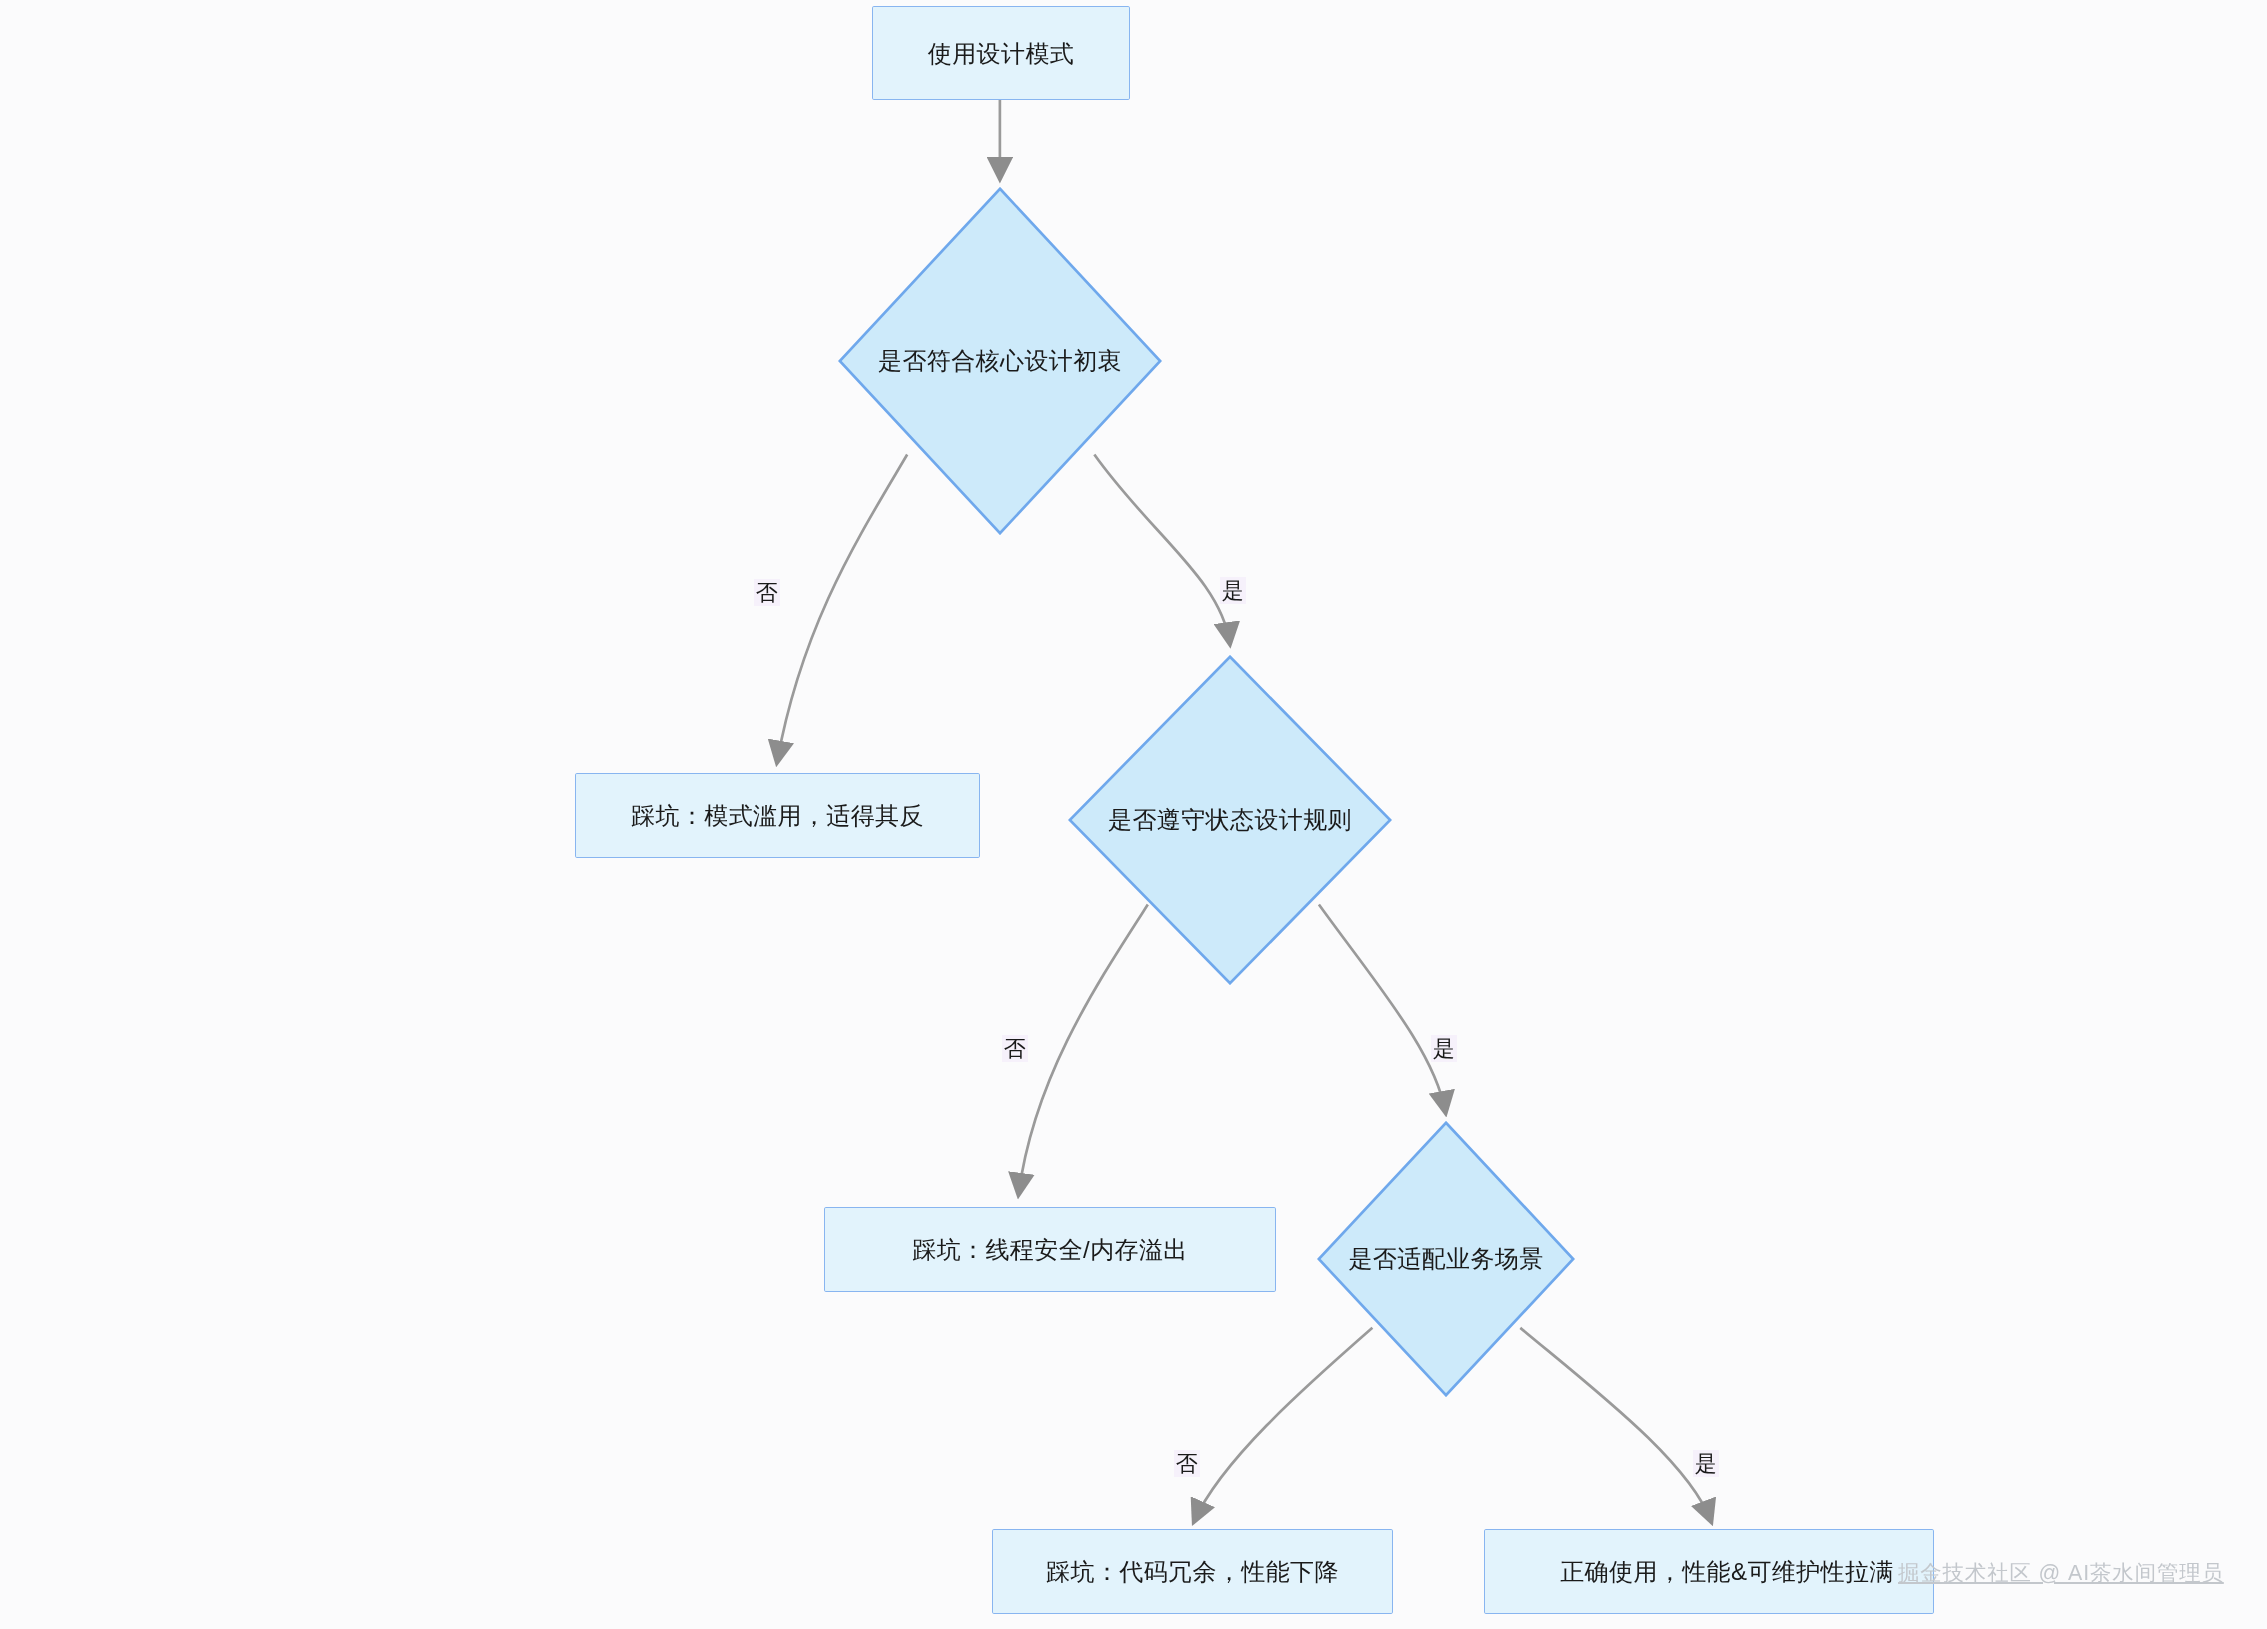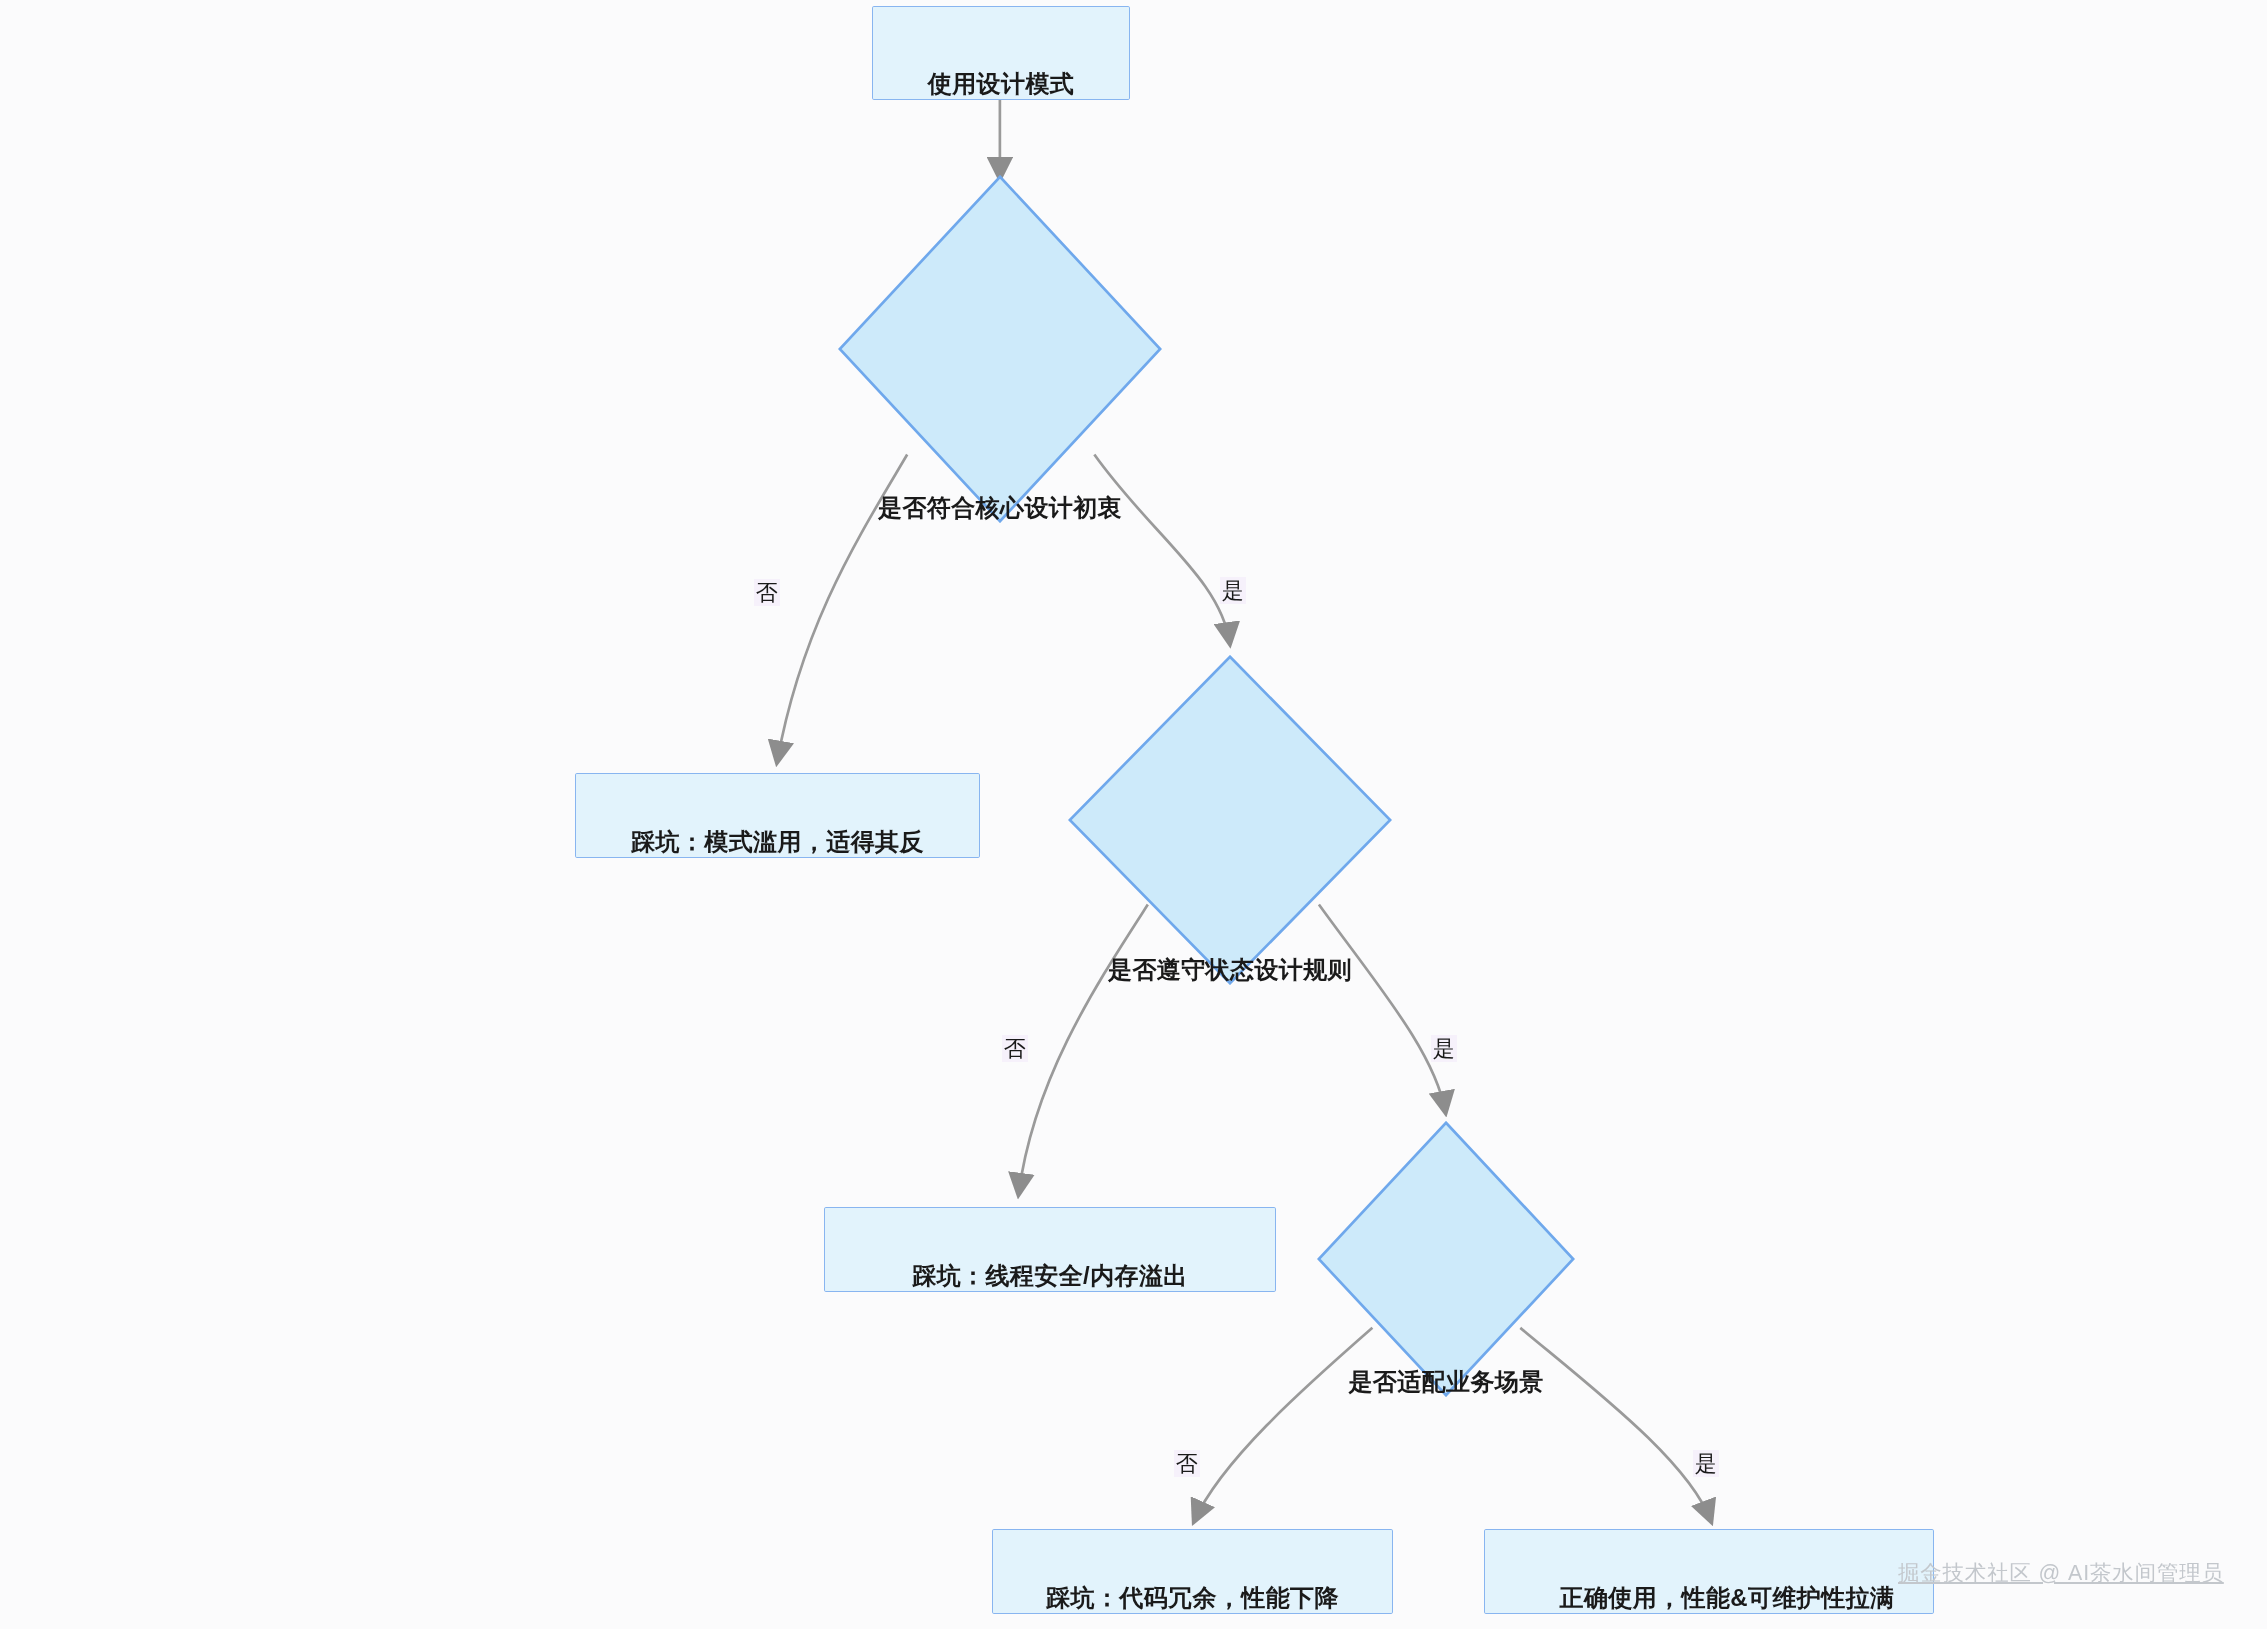--- a/index.html
+++ b/index.html
@@ -23,23 +23,22 @@
     left: 0;
     top: 0;
     width: 2268px;
     height: 1630px;
     pointer-events: none;
   }
   .node {
     position: absolute;
     box-sizing: border-box;
     display: flex;
-    align-items: flex-end;
+    align-items: center;
     justify-content: center;
-    font-weight: bold;
   }
   .node-rect {
     background: #e2f3fc;
     border: 1.8px solid #88b5f0;
     border-radius: 1.8px;
   }
   .node-label {
     color: #1a1a1a;
     font-size: 24px;
     line-height: 1.3;
@@ -105,21 +104,21 @@
 
     <path d="M1540,1490 C1460,1560 1370,1640 1340,1707" fill="none" stroke="#9a9a9a" stroke-width="3" marker-end="url(#arrowhead)"></path>
 
     <path d="M1706,1490 C1790,1560 1895,1640 1920,1707" fill="none" stroke="#9a9a9a" stroke-width="3" marker-end="url(#arrowhead)"></path>
   </svg>
 
   <div class="node node-rect" style="left:872px; top:6.2px; width:258px; height:94px;">
     <span class="node-label">使用设计模式</span>
   </div>
 
-  <div class="node node-diamond" style="left:838px; top:175px; width:324px; height:348px;">
+  <div class="node node-diamond" style="left:838px; top:187px; width:324px; height:348px;">
     <svg class="diamond-shape" viewBox="0 0 364 390" preserveAspectRatio="none">
       <polygon points="182,2 362,195 182,388 2,195" fill="#cdeafa" stroke="#6fa8ec" stroke-width="3"></polygon>
     </svg>
     <span class="node-label diamond-text">是否符合核心设计初衷</span>
   </div>
 
   <div class="node node-diamond" style="left:1068px; top:655px; width:324px; height:330px;">
     <svg class="diamond-shape" viewBox="0 0 364 370" preserveAspectRatio="none">
       <polygon points="182,2 362,185 182,368 2,185" fill="#cdeafa" stroke="#6fa8ec" stroke-width="3"></polygon>
     </svg>

